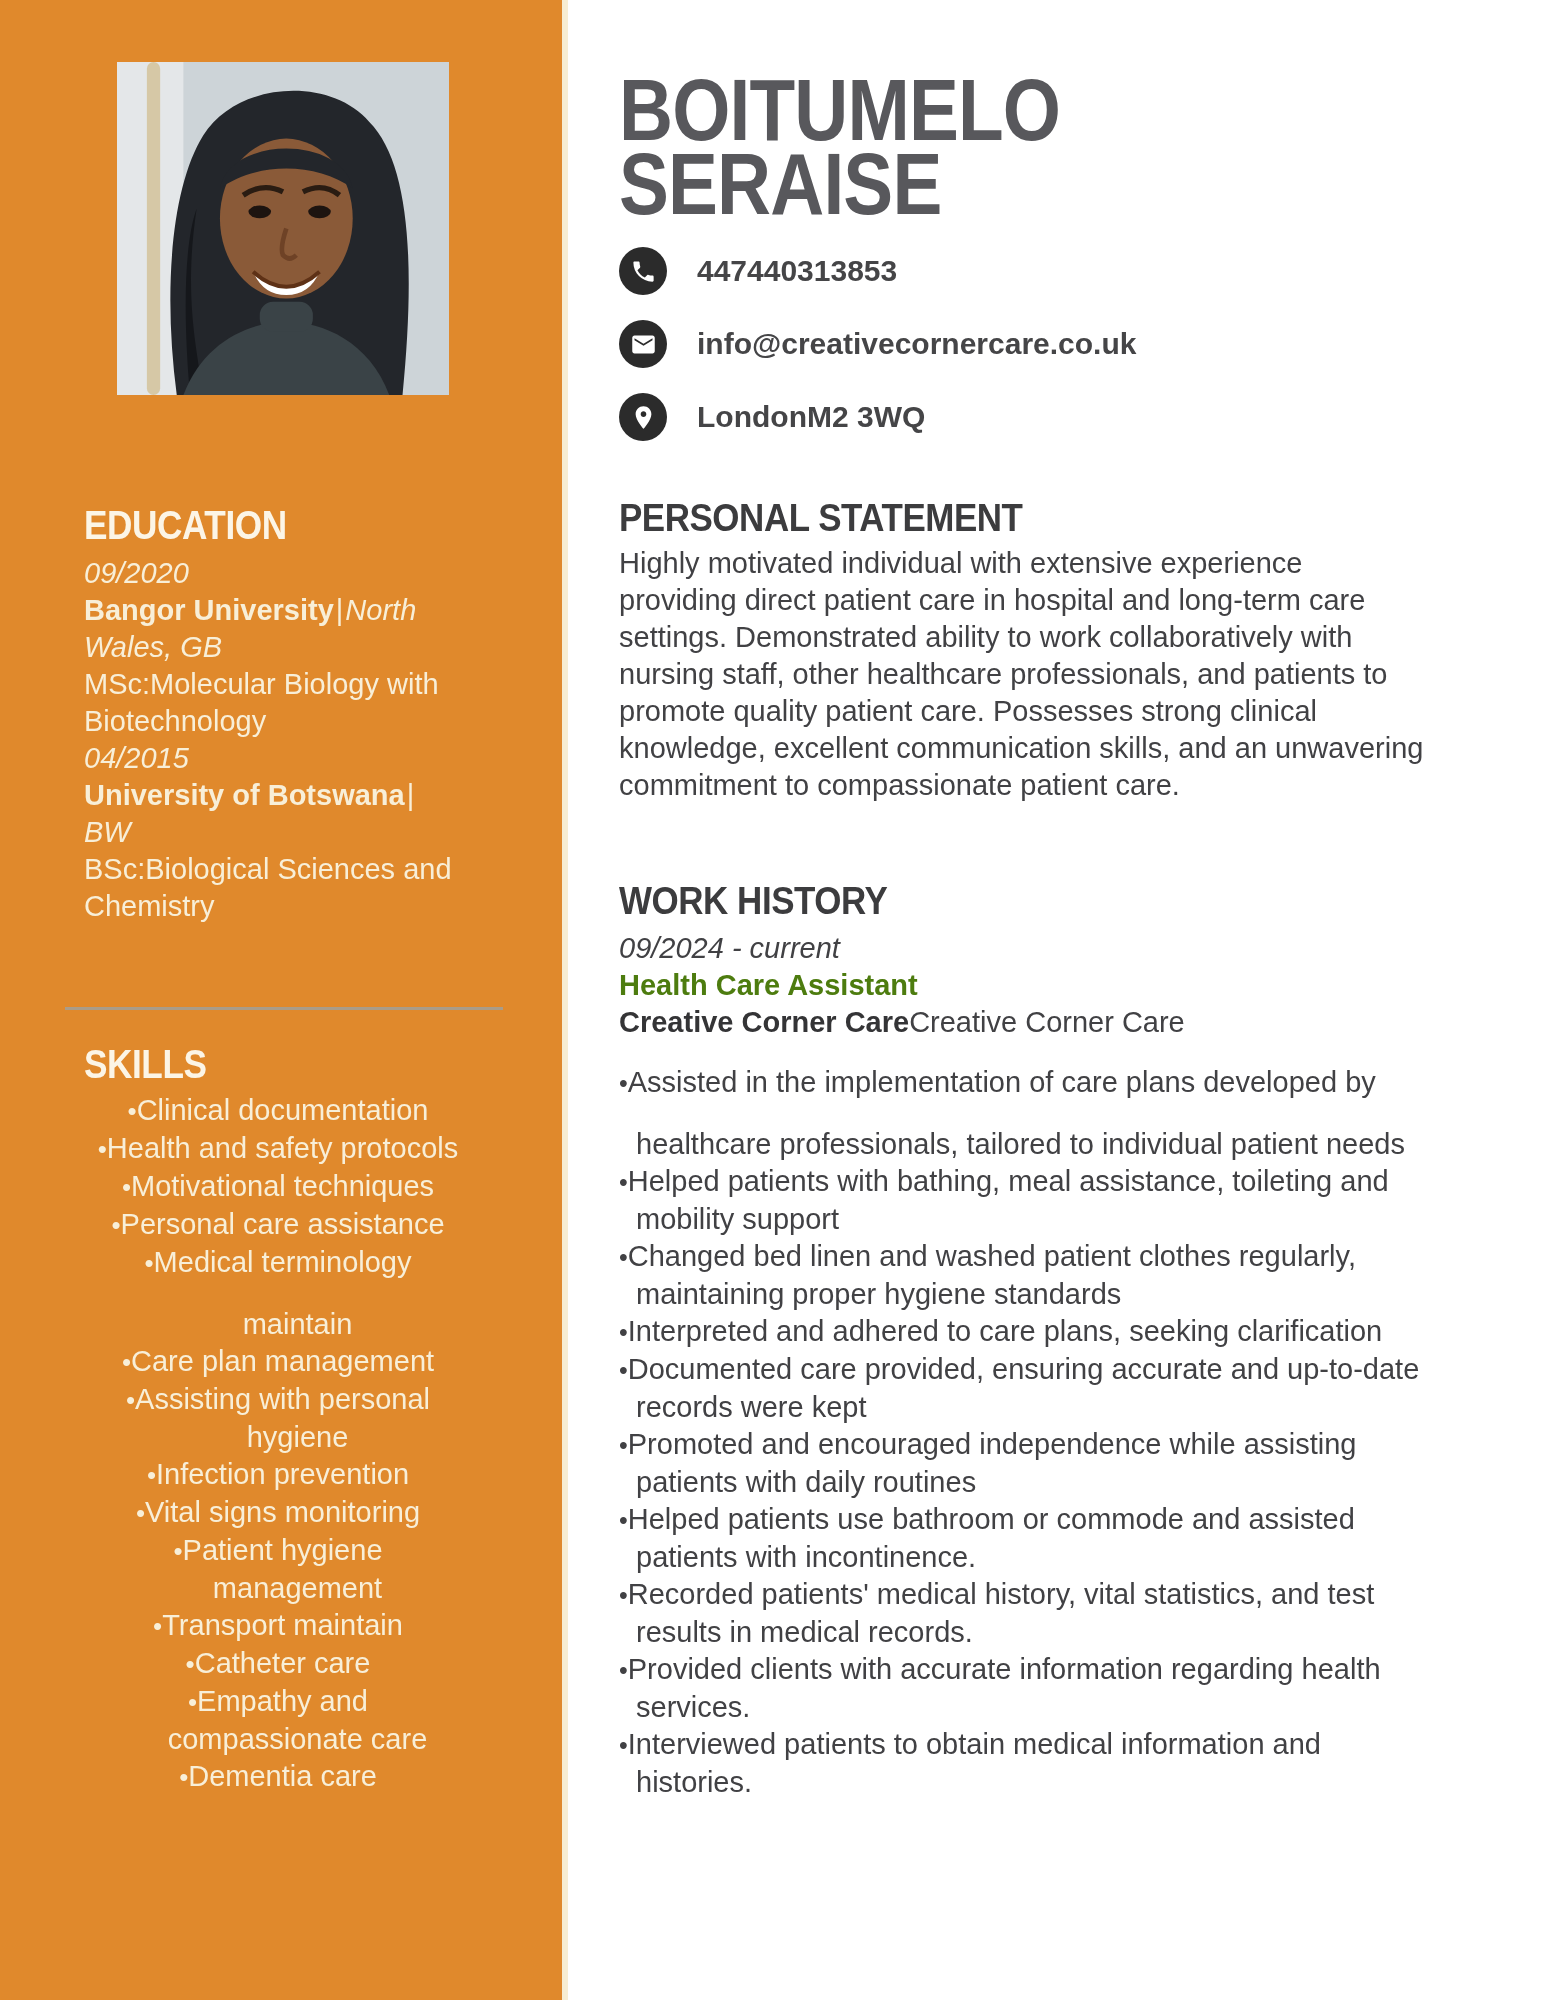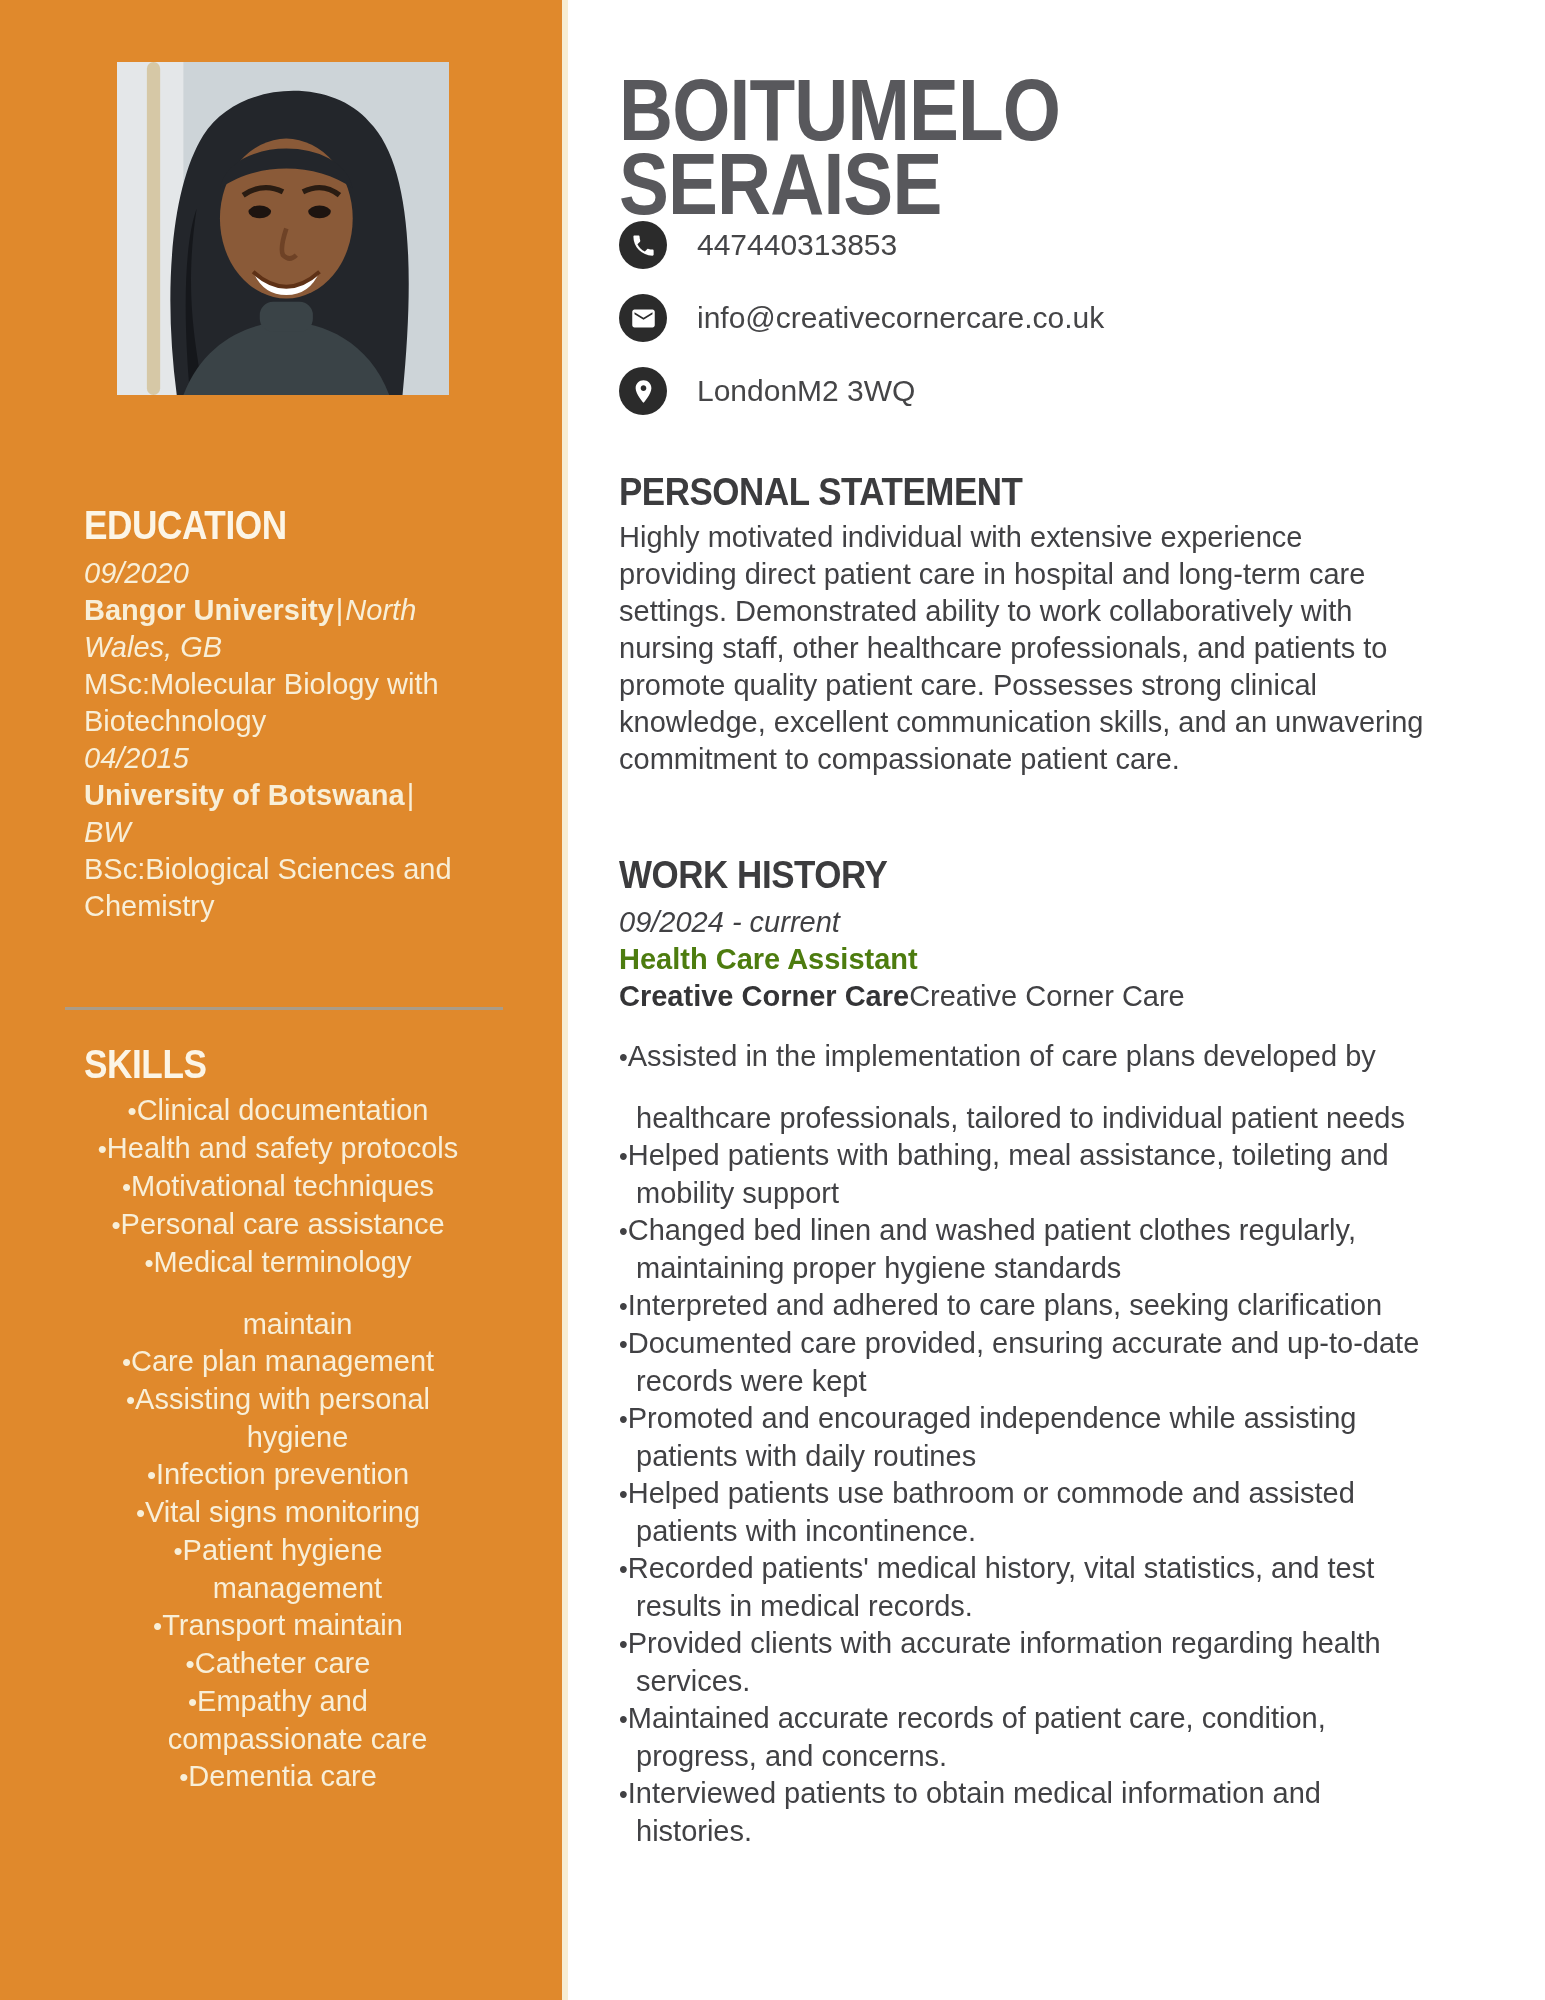--- a/index.html
+++ b/index.html
@@ -41,21 +41,21 @@
   .skill-bullet { font-size:26px; }
   .skill-line2 { display:block; text-indent:0; margin-left:13px; padding-left:13px; }
   .skill-line2.skill-gap { margin-top:24px; }
   
   .main { position:absolute; left:619px; top:0; width:850px; color:#414144; }
   .name {
     margin-top:73px; font-size:88px; line-height:74px; font-weight:bold;
     color:#58585C; letter-spacing:-1px;
     transform:scaleX(0.85); transform-origin:left top; white-space:nowrap;
   }
-  .contact { list-style:none; }
+  .contact { margin-top:26px; list-style:none;font-weight:bold; }
   .contact-row { display:flex; align-items:center; height:48px; margin-bottom:25px; }
   .contact-icon {
     width:48px; height:48px; border-radius:50%; background:#2B2B2B;
     display:flex; align-items:center; justify-content:center; flex:0 0 48px;
   }
   .contact-icon svg { width:27px; height:27px; fill:#ffffff; }
   .contact-text { margin-left:30px; font-size:30px; color:#454547; }
   .section-heading {
     font-size:38px; line-height:46px; font-weight:bold; color:#3C3C3E;
     letter-spacing:-0.5px; transform:scaleX(0.92); transform-origin:left center;
@@ -264,24 +264,20 @@
         <div class="wh-bullet">
           <div class="b-line first"><span class="b-dot">•</span><span>Recorded patients' medical history, vital statistics, and test</span></div>
           <div class="b-line rest">results in medical records.</div>
         </div>
 
         <div class="wh-bullet">
           <div class="b-line first"><span class="b-dot">•</span><span>Provided clients with accurate information regarding health</span></div>
           <div class="b-line rest">services.</div>
         </div>
 
-        <div class="wh-bullet">
-          <div class="b-line first"><span class="b-dot">•</span><span>Maintained accurate records of patient care, condition,</span></div>
-          <div class="b-line rest">progress, and concerns.</div>
-        </div>
 
         <div class="wh-bullet">
           <div class="b-line first"><span class="b-dot">•</span><span>Interviewed patients to obtain medical information and</span></div>
           <div class="b-line rest">histories.</div>
         </div>
       </div>
 
   </main>
 </div>
 

